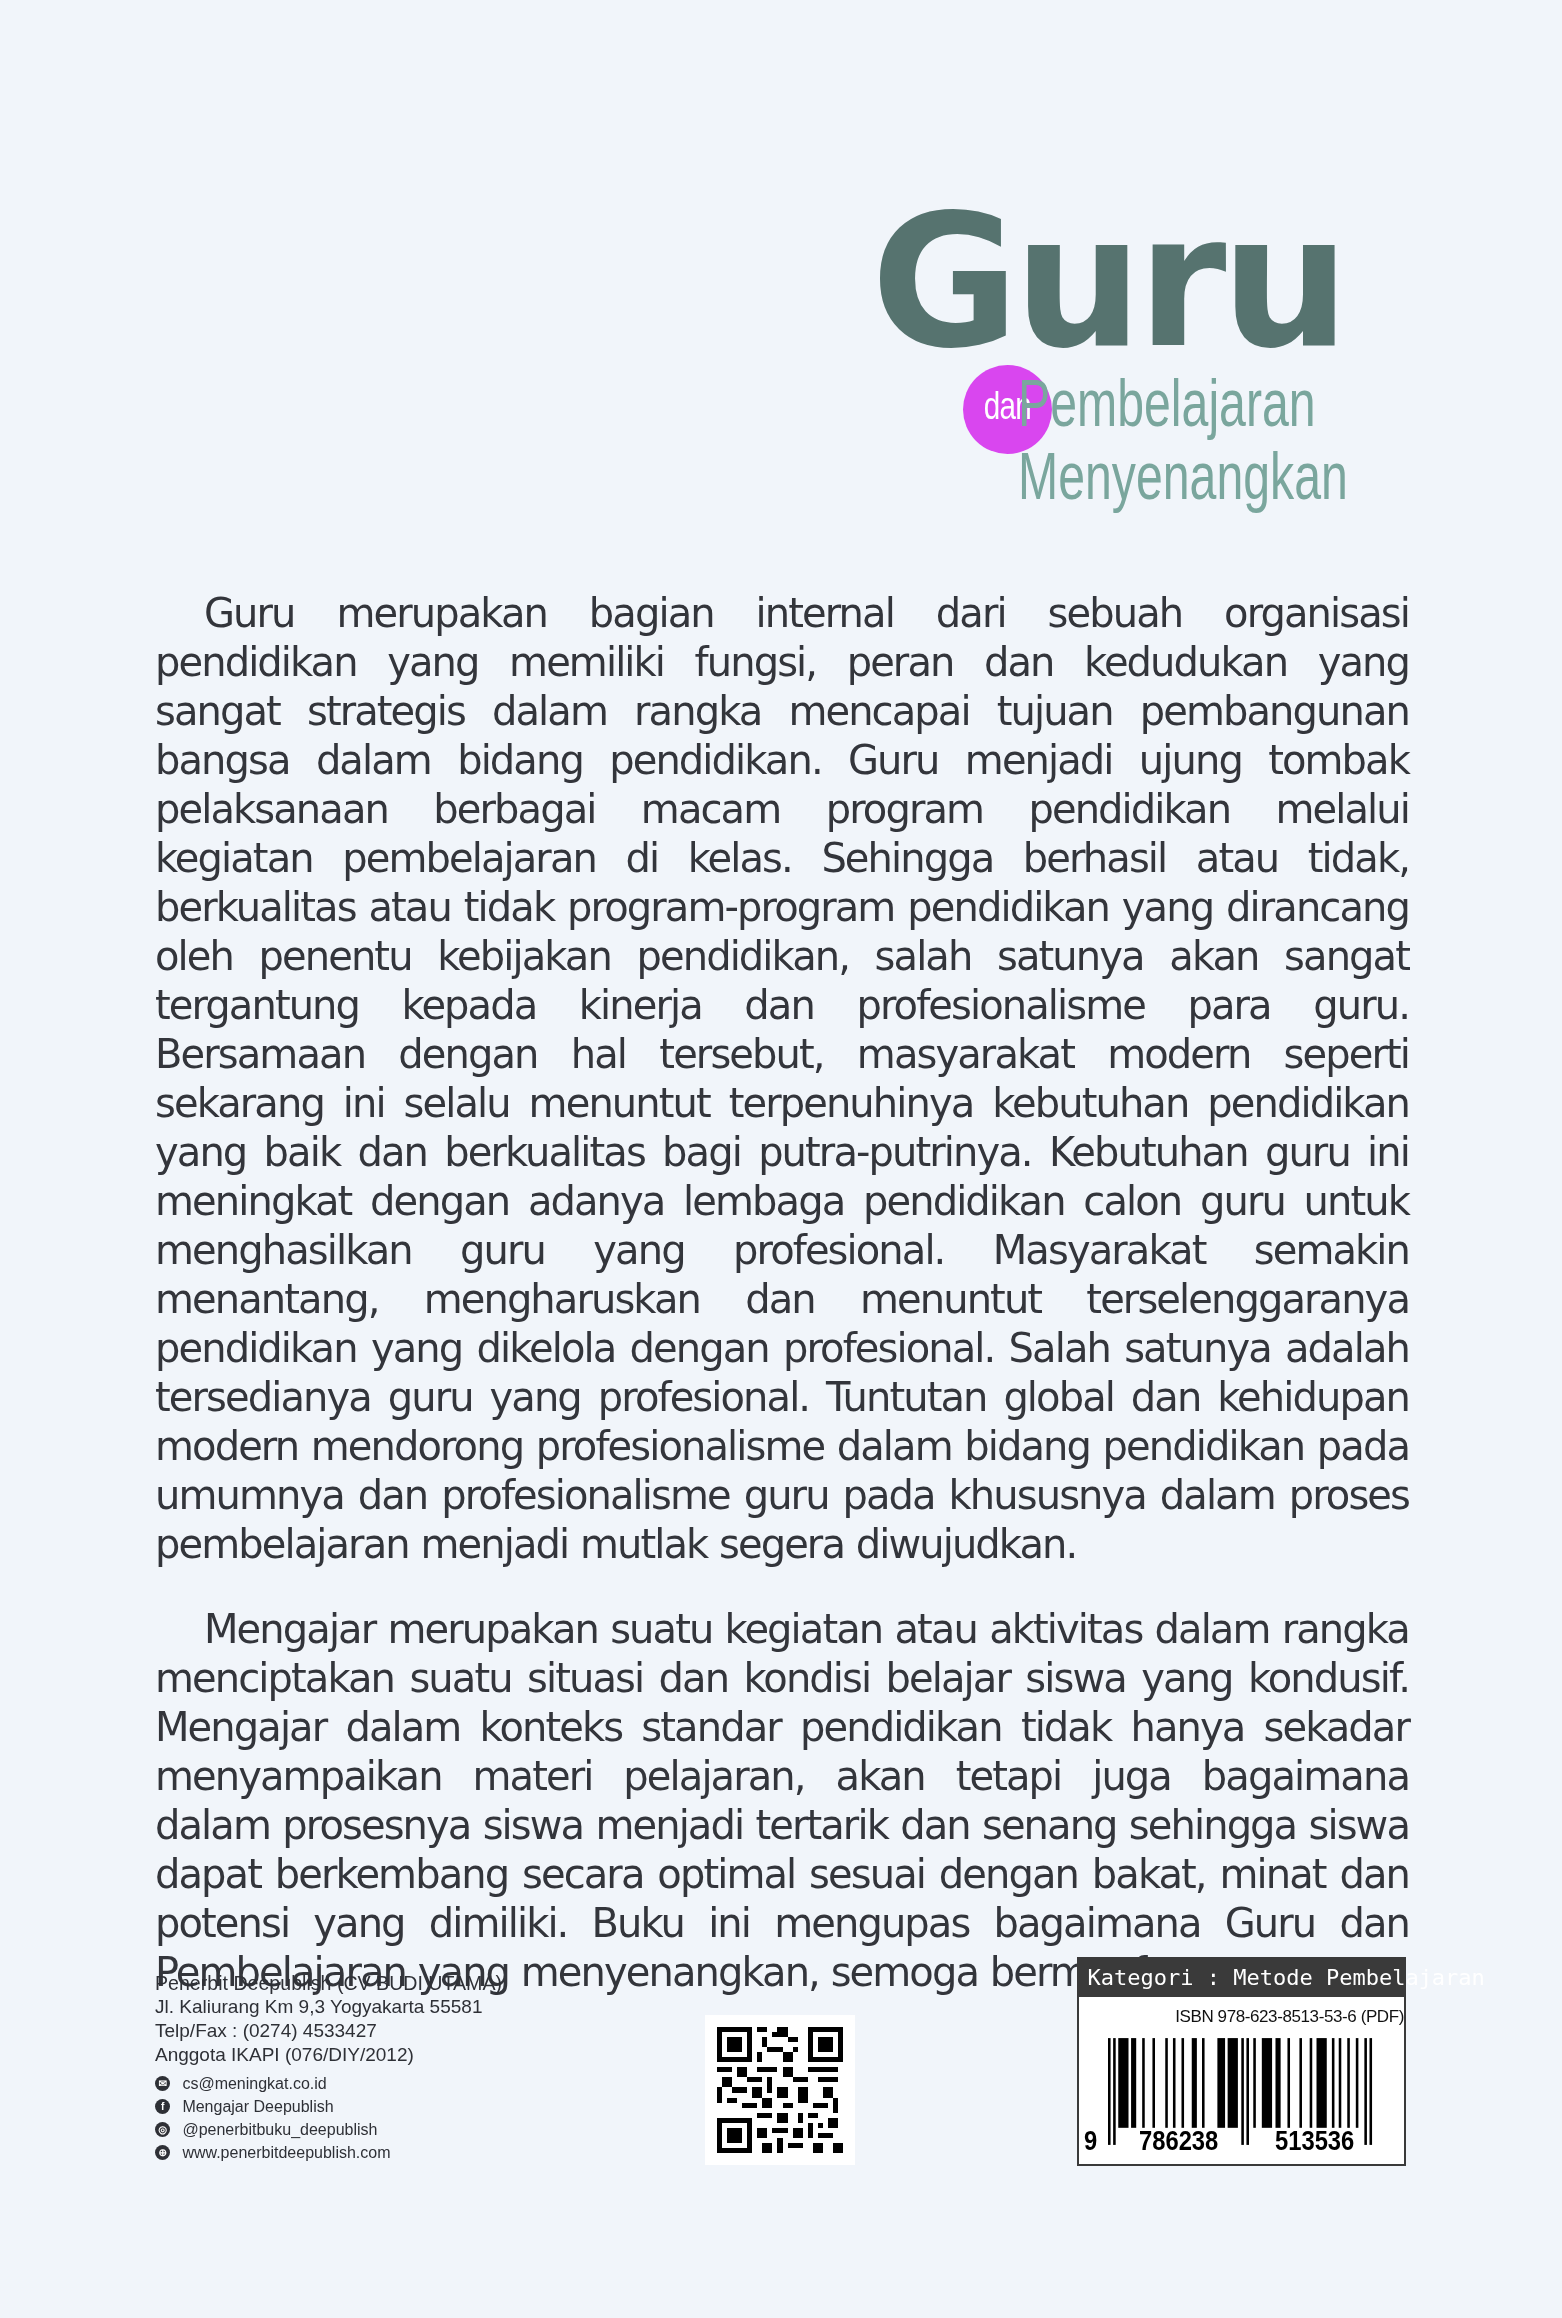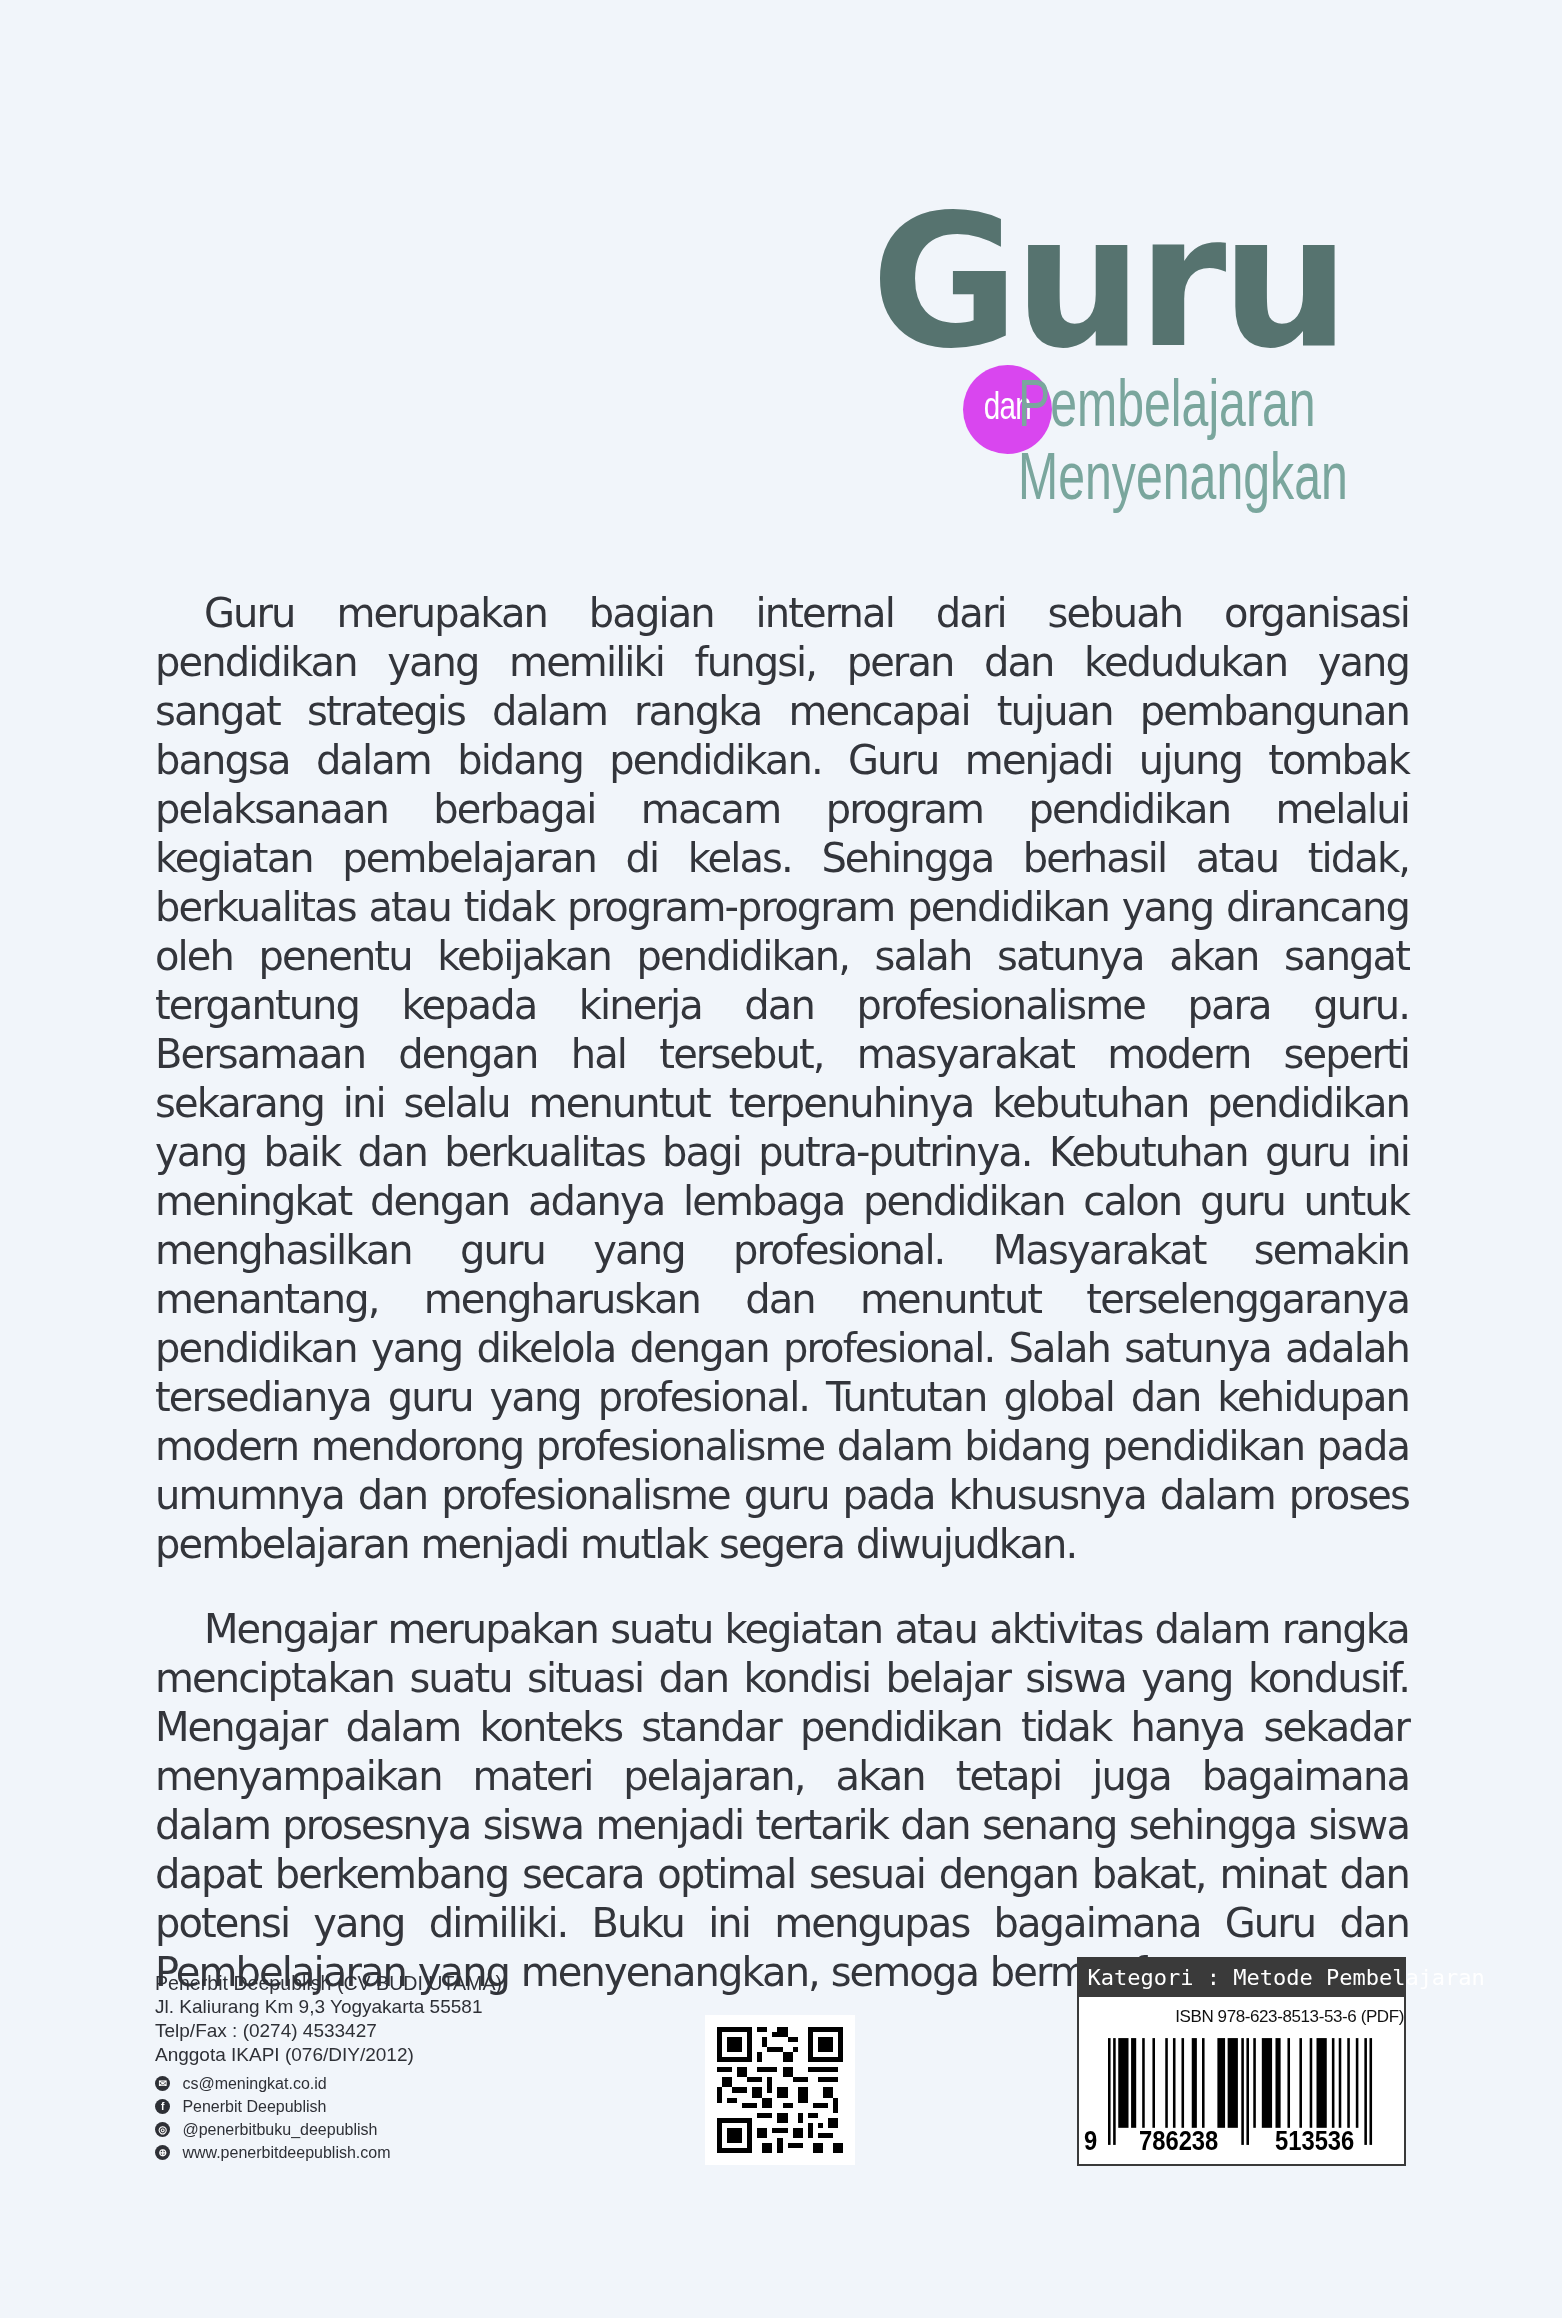--- a/index.html
+++ b/index.html
@@ -111,21 +111,21 @@
   <div>Jl. Kaliurang Km 9,3 Yogyakarta 55581</div>
   <div>Telp/Fax : (0274) 4533427</div>
   <div>Anggota IKAPI (076/DIY/2012)</div>
   <div class="contacts">
     <div class="contact">
       <span class="ico">✉</span>
       <span>cs@meningkat.co.id</span>
     </div>
     <div class="contact">
       <span class="ico">f</span>
-      <span>Penerbit Deepublish</span>
+      <span>Mengajar Deepublish</span>
     </div>
     <div class="contact">
       <span class="ico">◎</span>
       <span>@penerbitbuku_deepublish</span>
     </div>
     <div class="contact">
       <span class="ico">⊕</span>
       <span>www.penerbitdeepublish.com</span>
     </div>
   </div>

